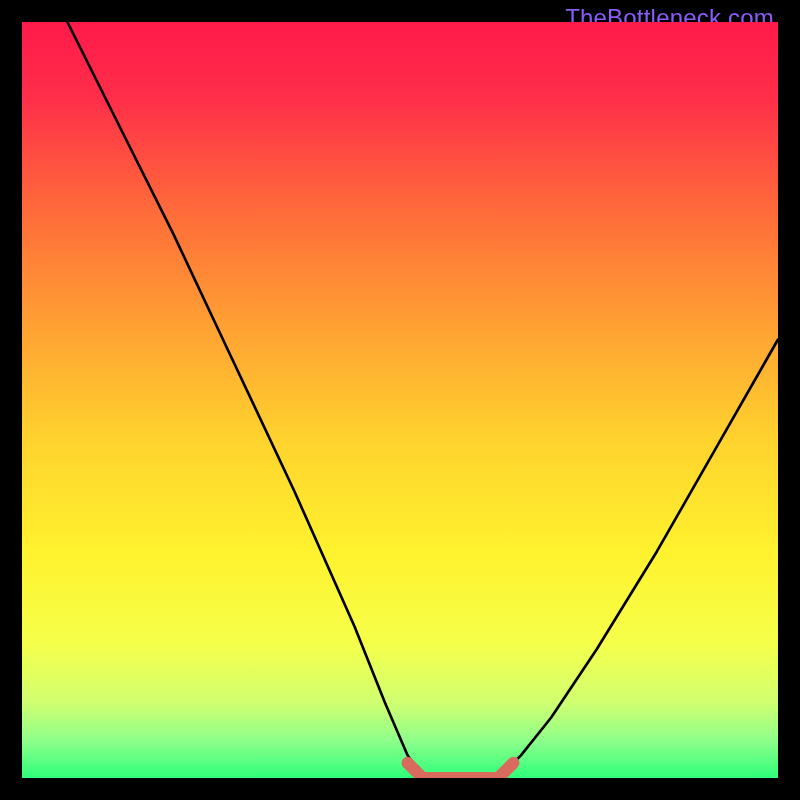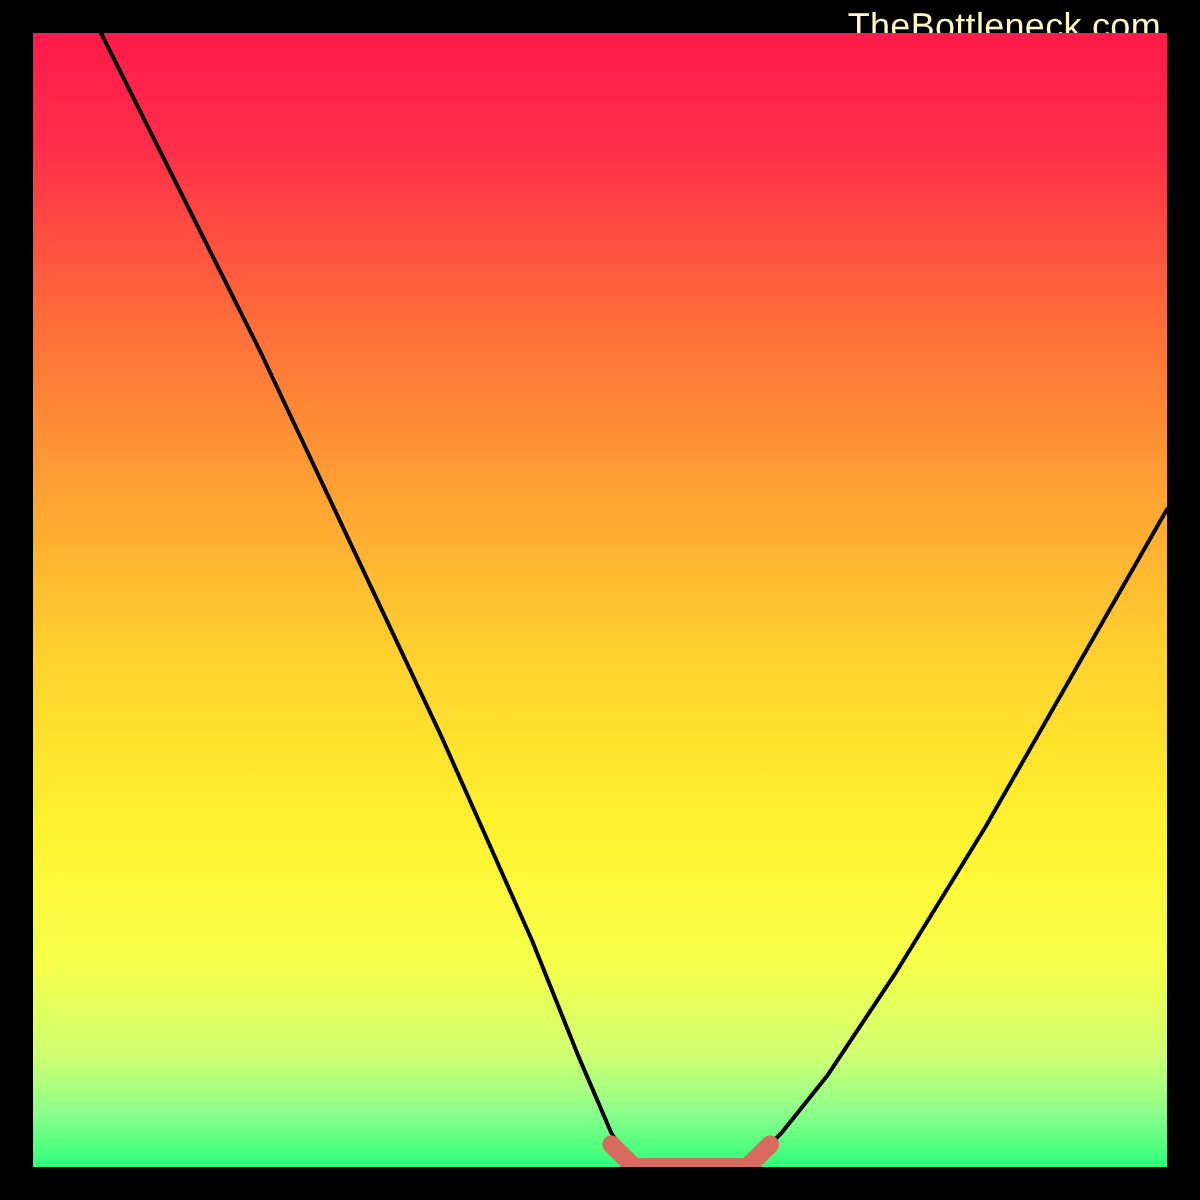--- a/index.html
+++ b/index.html
@@ -35,21 +35,21 @@
     position: absolute;
     left: 0;
     top: 0;
     width: 100%;
     height: 100%;
   }
   .watermark {
     position: absolute;
     top: 4px;
     right: 26px;
-    color: #fef9c3;
+    color: #8b5cf6;
     font-size: 24px;
     font-weight: 500;
     letter-spacing: 0.2px;
     user-select: none;
   }
 </style>
 </head>
 <body>
 
 <div class="stage">

